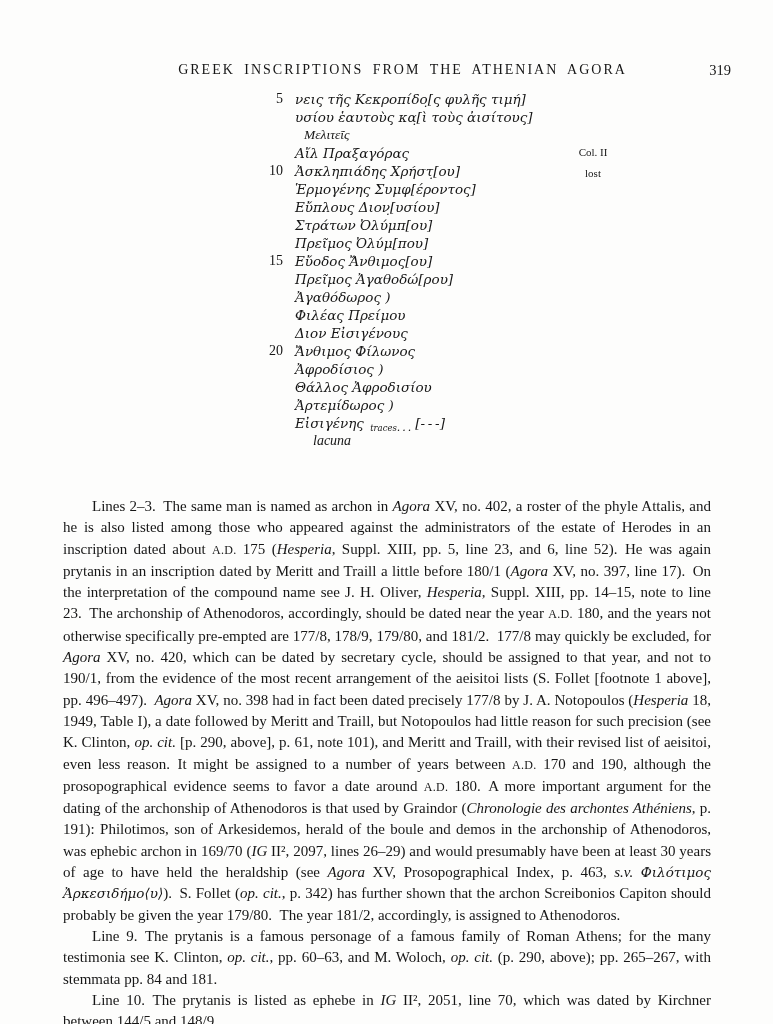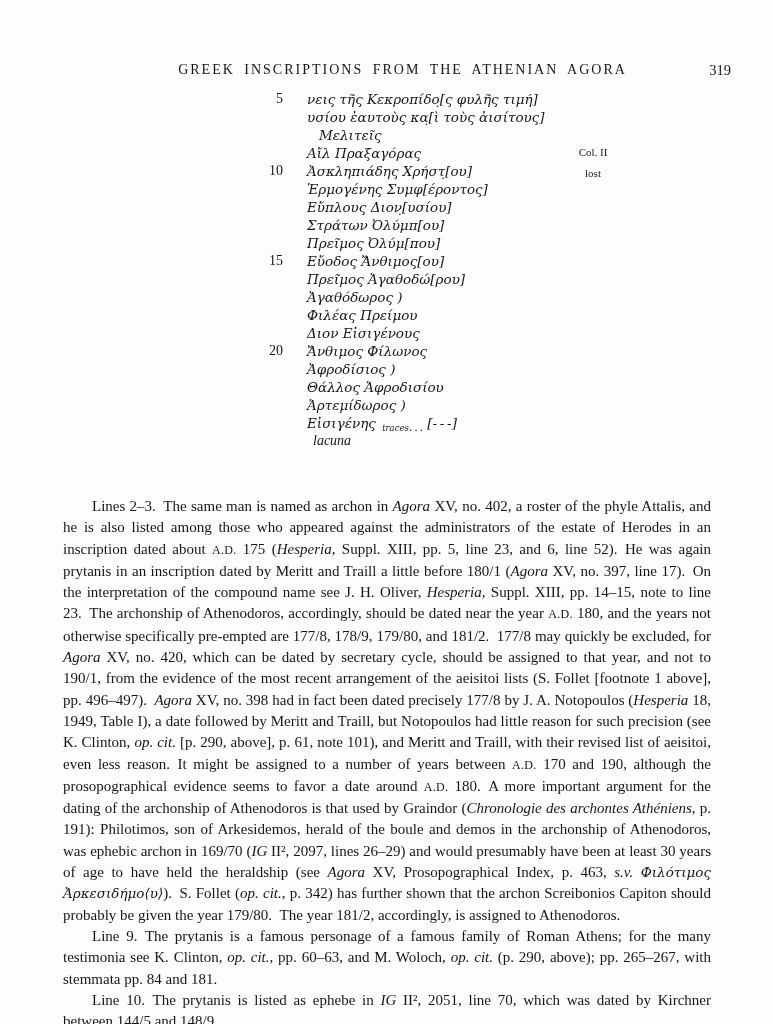--- a/index.html
+++ b/index.html
@@ -54,25 +54,25 @@
   }
   .gnum {
     width: 26px;
     text-align: right;
     font-style: normal;
     font-family: "Liberation Serif", serif;
     font-size: 14px;
     flex: none;
   }
   .gtext {
-    margin-left: 24px;
+    margin-left: 12px;
     font-family: "DejaVu Serif", serif;
     font-style: italic;
   }
-  .gtext.indent { margin-left: 36px; }
+  .gtext.indent { margin-left: 21px; font-family: Liberation Serif, serif; }
   .gtext sup { font-size: 9px; }
   .stack {
     display: inline-flex;
     flex-direction: row;
     align-items: center;
     vertical-align: -3px;
     line-height: 1;
     margin: 0 2px;
   }
   .stack-top { font-size: 8.5px; line-height: 8px; }

